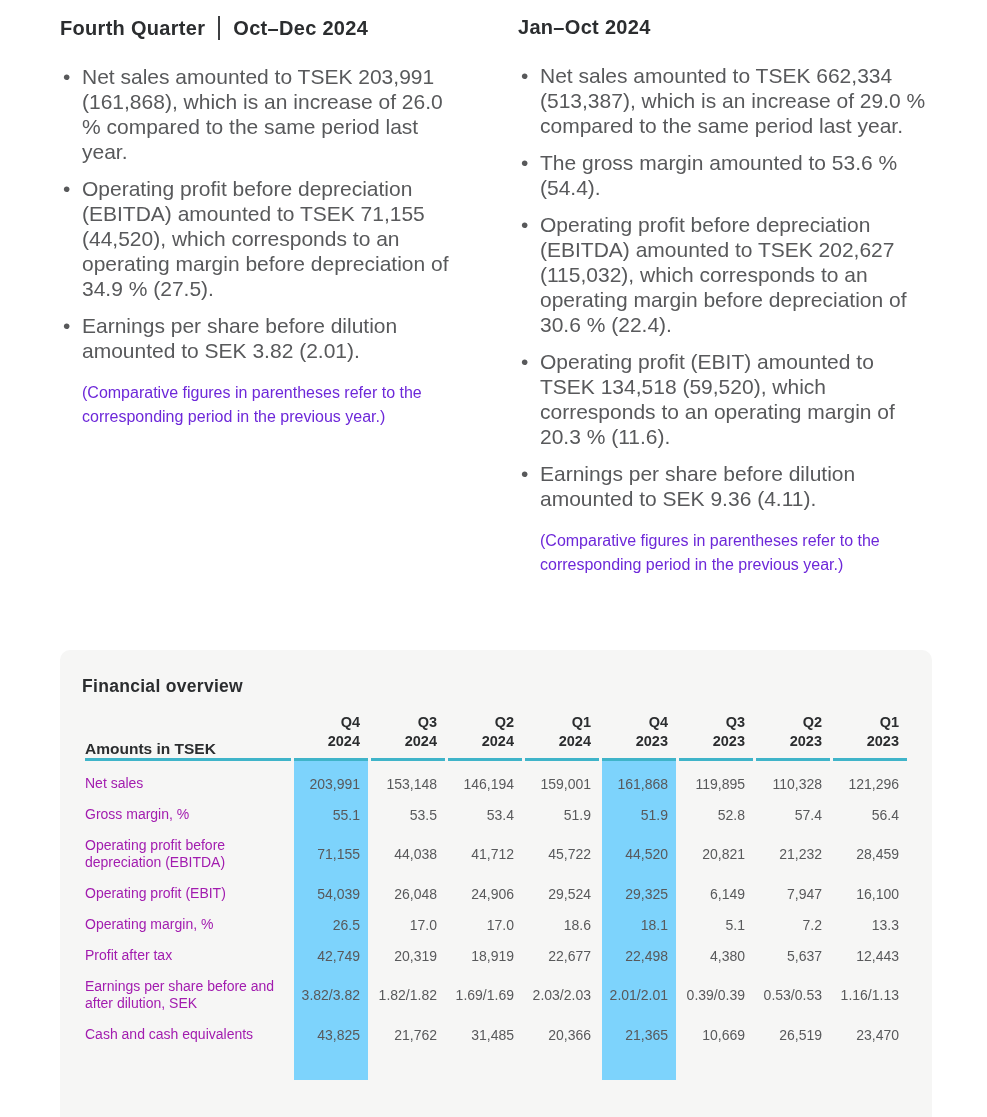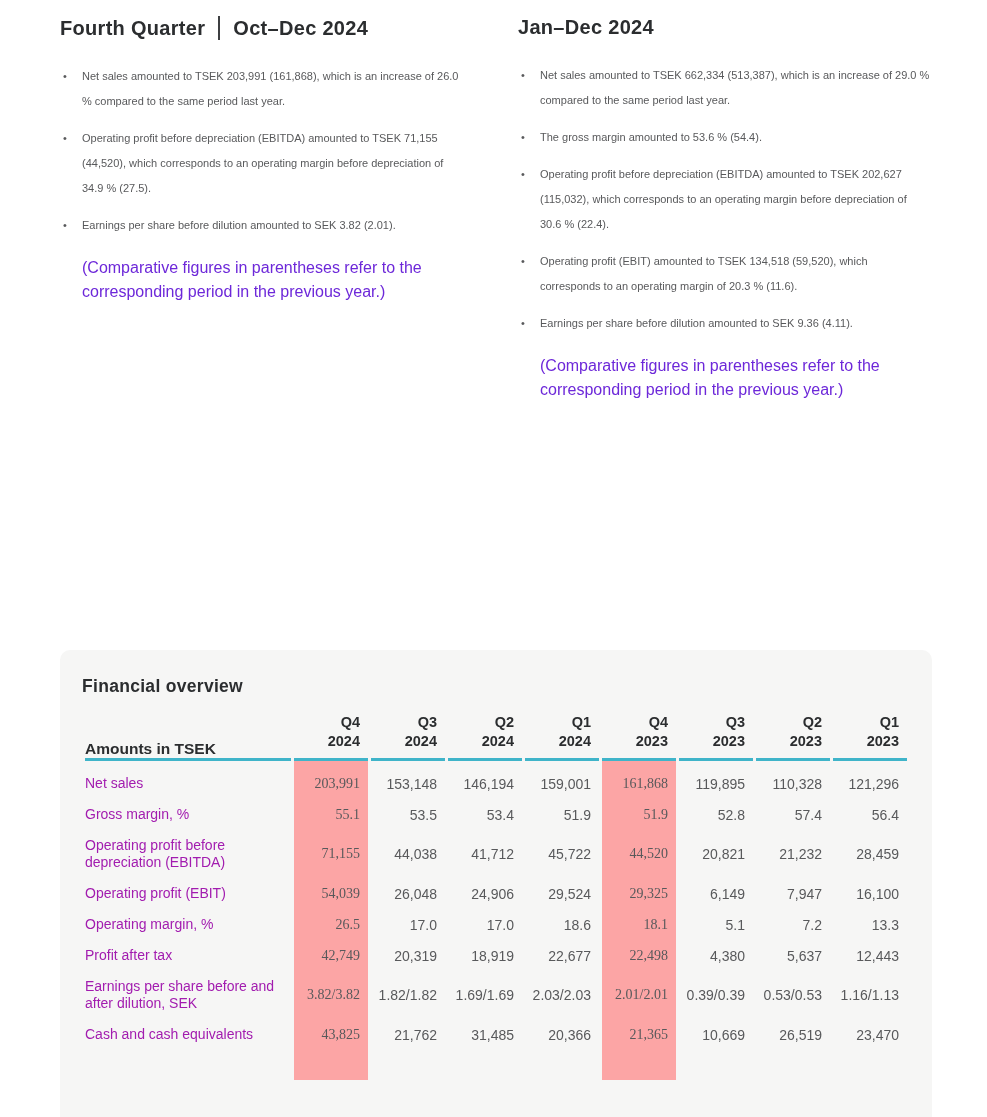--- a/index.html
+++ b/index.html
@@ -13,21 +13,21 @@
   .col{flex:0 0 400px;width:400px;}
   .col.right{flex:0 0 412px;width:412px;}
   h1.sec-title{
     margin:0 0 24px 0;font-size:20px;font-weight:bold;color:#2b2d2f;
     letter-spacing:.3px;display:flex;align-items:center;
   }
   .title-divider{display:inline-block;width:2px;height:24px;background:#3d3f41;margin:0 13px;}
   ul.bullets{list-style:none;margin:0;padding:0;}
   li.bullet{
     position:relative;padding-left:22px;margin:0 0 12px 0;
-    font-size:11px;line-height:25px;color:#58595b;
+    font-size:21px;line-height:25px;color:#58595b;
   }
   li.bullet::before{content:"•";position:absolute;left:3px;top:0;color:#58595b;}
   .note{
     margin-top:18px;padding-left:22px;font-size:16px;line-height:24px;color:#6d28d9;
   }
   
   .card{
     position:absolute;left:60px;top:650px;width:872px;height:480px;
     box-sizing:border-box;background:#f6f6f5;border-radius:10px;
     padding:26px 22px 0 22px;
@@ -48,21 +48,21 @@
   }
   th.col-q .qline{display:block;}
   td.lbl{
     width:206px;text-align:left;font-size:14px;color:#a21caf;line-height:17px;
     padding:7px 0;vertical-align:middle;
   }
   td.num{
     width:66px;text-align:right;font-size:14px;color:#58595b;
     padding:7px 8px 7px 0;vertical-align:middle;
   }
-  td.hl{background:#fca5a5;font-family:Liberation Serif, serif;}
+  td.hl{background:#7dd3fc;}
   tr.first td{padding-top:14px;}
   tr.spacer td{padding:0;height:30px;}
 </style>
 </head>
 <body>
 
 <div class="summary">
   <div class="col">
     <h1 class="sec-title">
       <span>Fourth Quarter</span>
@@ -71,21 +71,21 @@
     </h1>
     <ul class="bullets">
         <li class="bullet">Net sales amounted to TSEK 203,991 (161,868), which is an increase of 26.0 % compared to the same period last year.</li>
         <li class="bullet">Operating profit before depreciation (EBITDA) amounted to TSEK 71,155 (44,520), which corresponds to an operating margin before depreciation of 34.9 % (27.5).</li>
         <li class="bullet">Earnings per share before dilution amounted to SEK 3.82 (2.01).</li>
       </ul>
     <p class="note">(Comparative figures in parentheses refer to the corresponding period in the previous year.)</p>
   </div>
   <div class="col right">
     <h1 class="sec-title">
-      <span>Jan–Dec 2024</span>
+      <span>Jan–Oct 2024</span>
 
     </h1>
     <ul class="bullets">
         <li class="bullet">Net sales amounted to TSEK 662,334 (513,387), which is an increase of 29.0 % compared to the same period last year.</li>
         <li class="bullet">The gross margin amounted to 53.6 % (54.4).</li>
         <li class="bullet">Operating profit before depreciation (EBITDA) amounted to TSEK 202,627 (115,032), which corresponds to an operating margin before depreciation of 30.6 % (22.4).</li>
         <li class="bullet">Operating profit (EBIT) amounted to TSEK 134,518 (59,520), which corresponds to an operating margin of 20.3 % (11.6).</li>
         <li class="bullet">Earnings per share before dilution amounted to SEK 9.36 (4.11).</li>
       </ul>
     <p class="note">(Comparative figures in parentheses refer to the corresponding period in the previous year.)</p>

